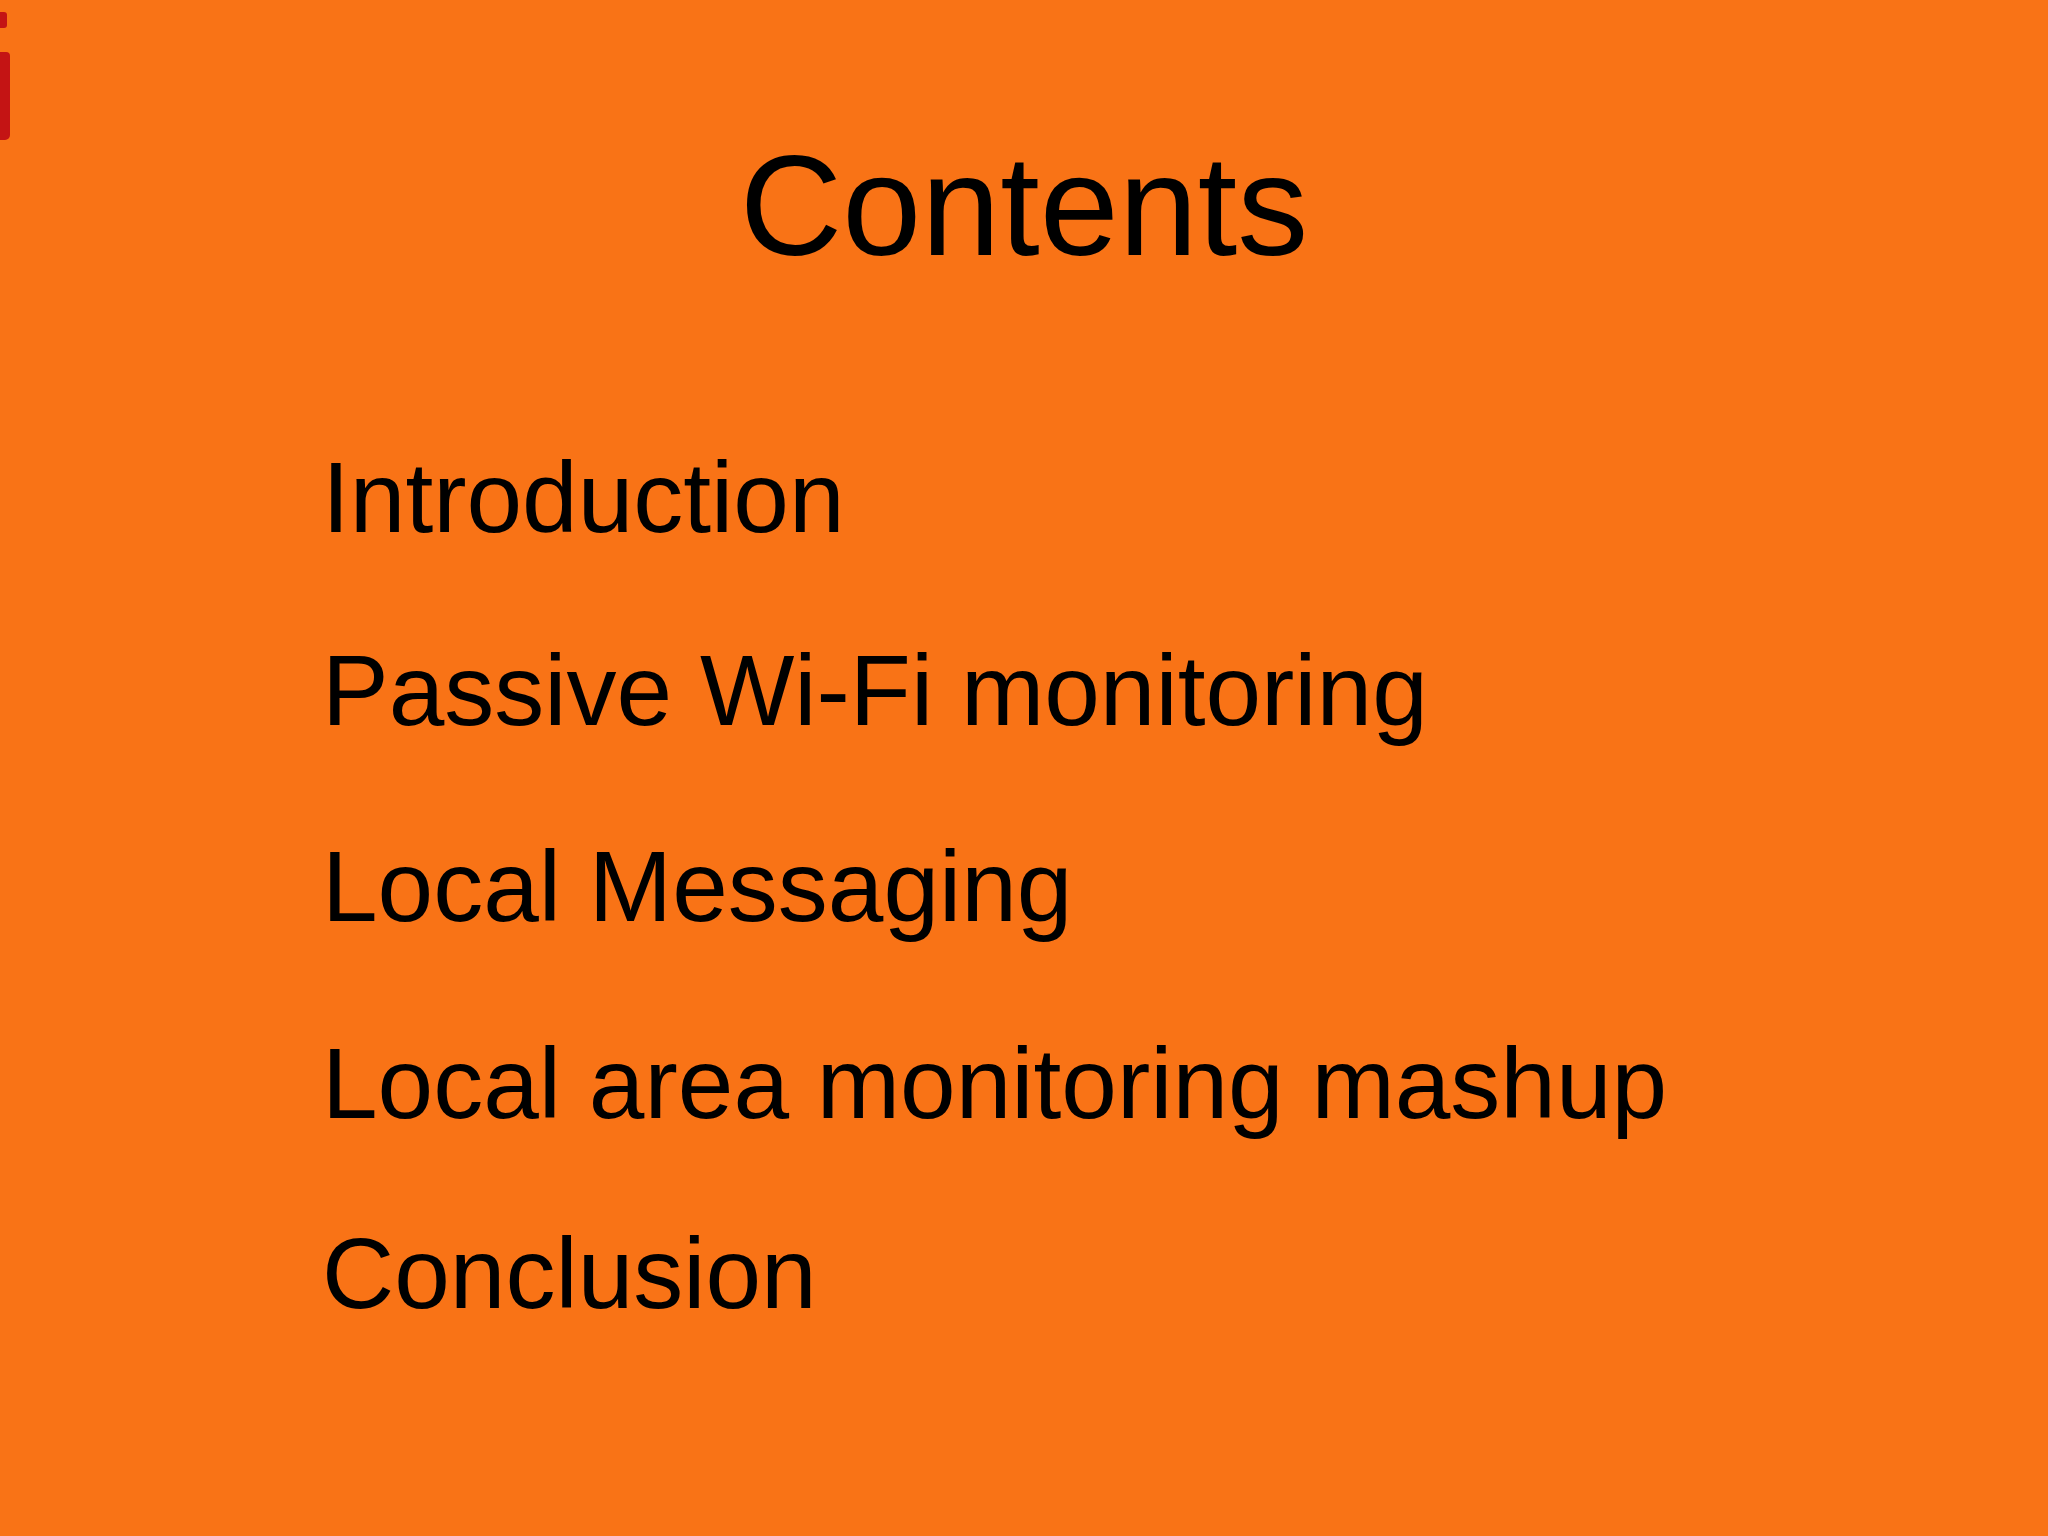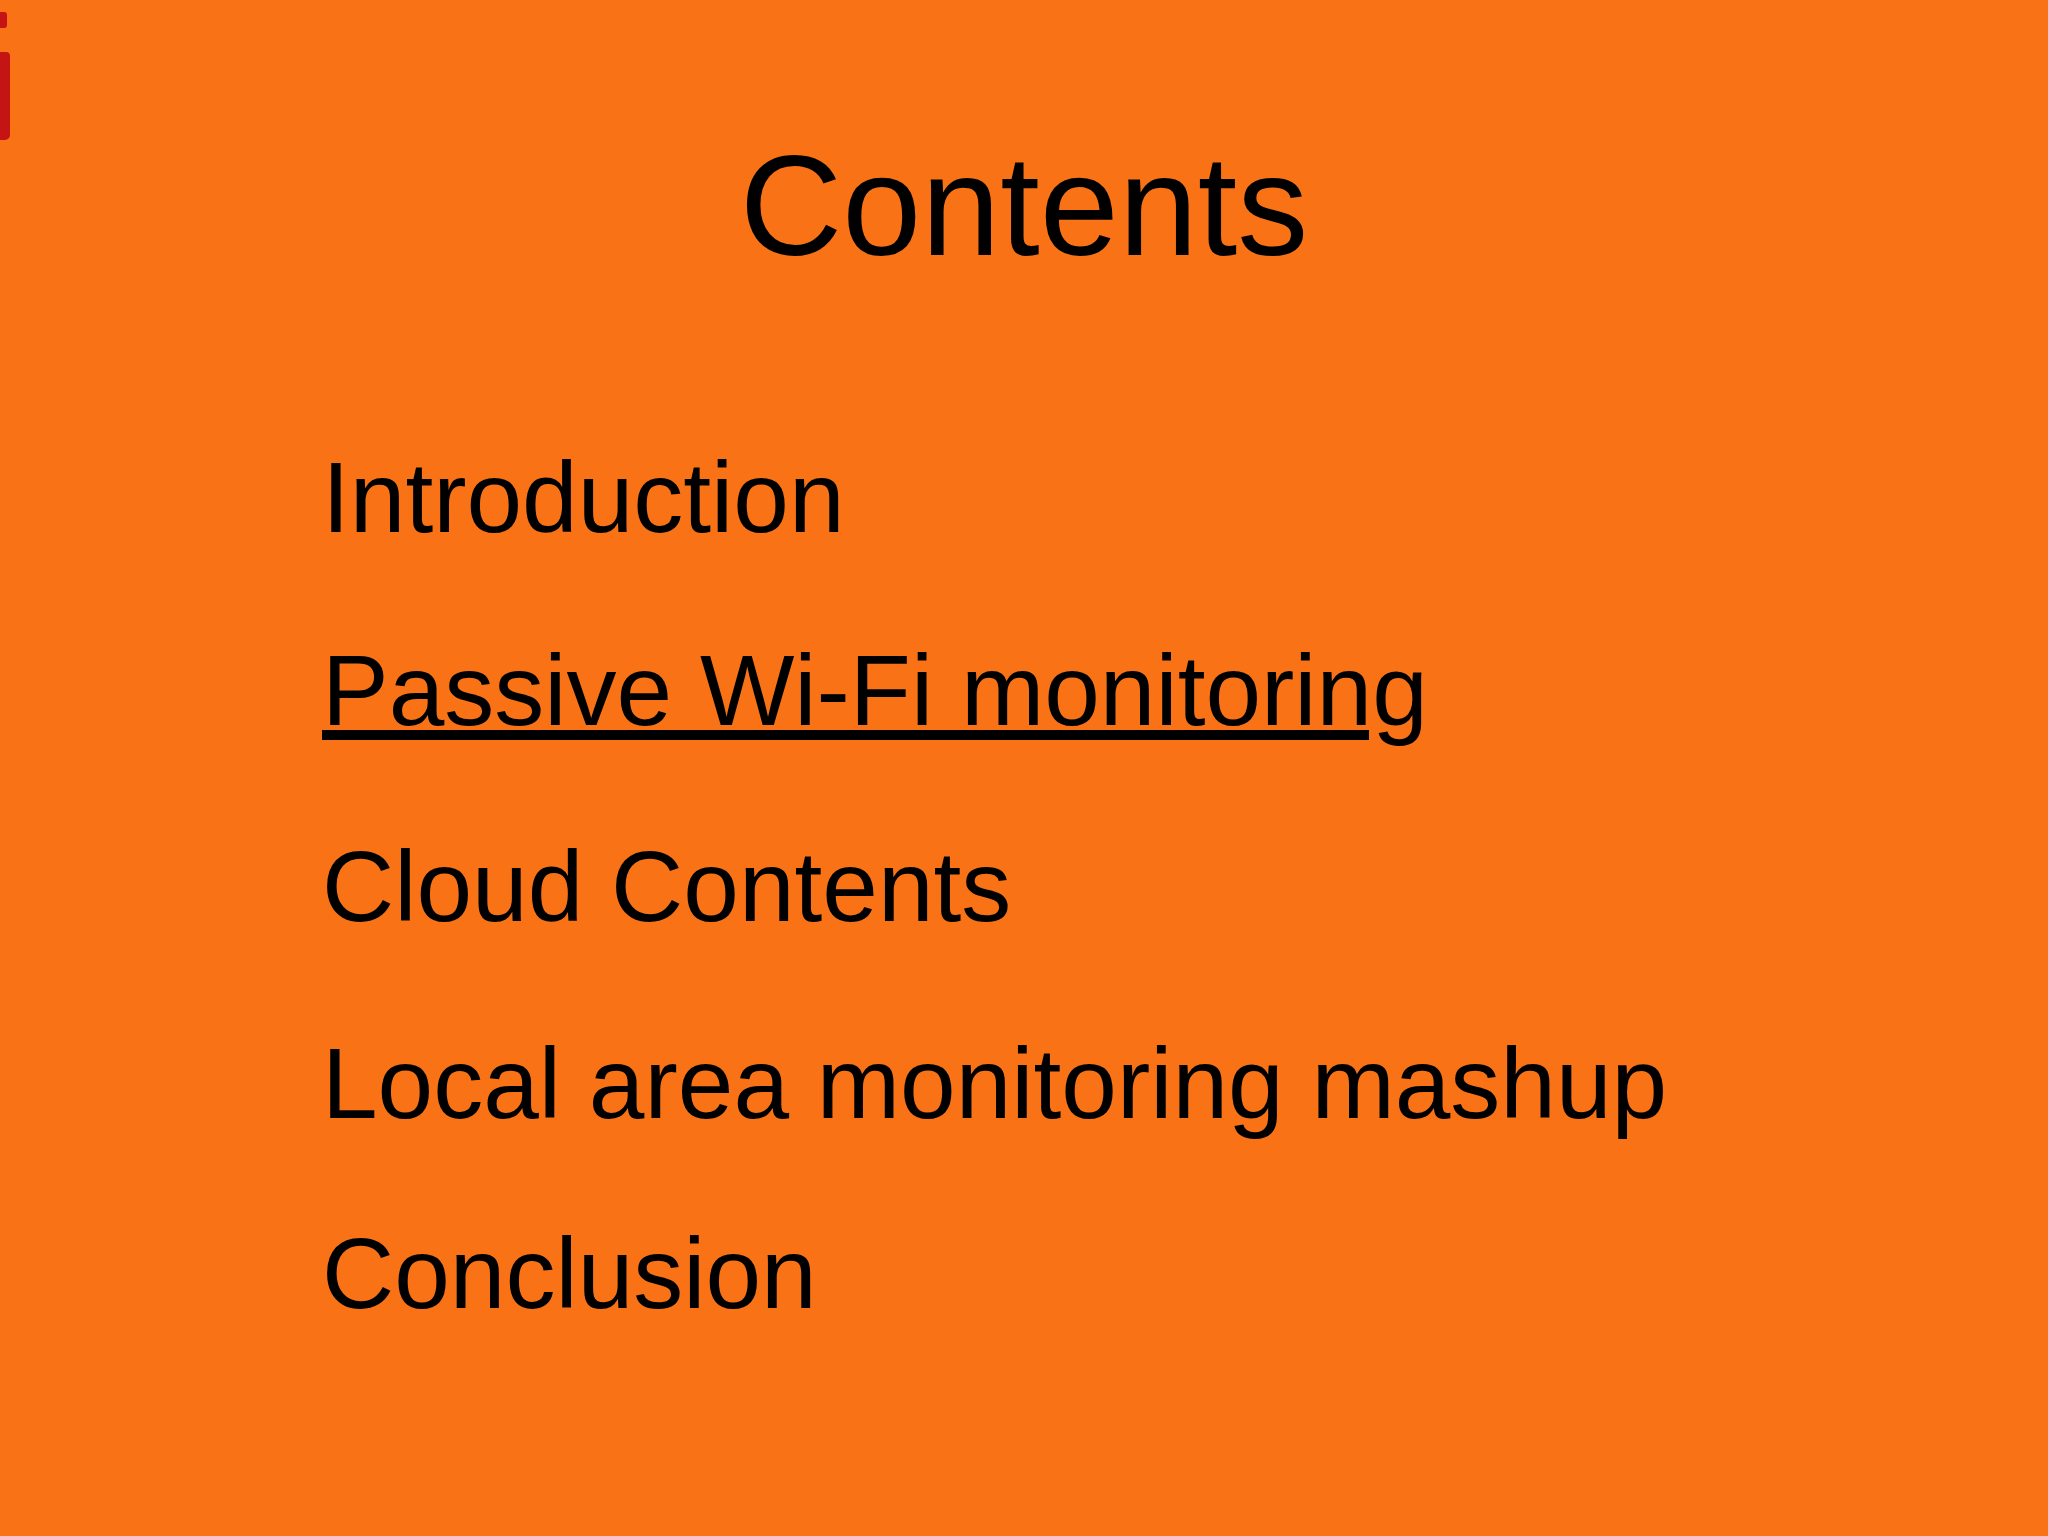--- a/index.html
+++ b/index.html
@@ -38,21 +38,21 @@
     position: absolute;
     left: 312px;
     margin: 10px;
     font-size: 100px;
     font-weight: 400;
     line-height: 1;
     white-space: nowrap;
     color: #000000;
   }
   .li-0 { top: 437px; }
-  .li-1 { top: 630px; text-decoration: underline; }
+  .li-1 { top: 630px; }
   .li-2 { top: 826px; }
   .li-3 { top: 1023px; }
   .li-4 { top: 1213px; }
   .edge-artifact {
     position: absolute;
     left: 0;
     background: #c41414;
   }
   .edge-artifact.a1 {
     top: 12px;
@@ -73,18 +73,18 @@
 <div class="slide">
 
   <div class="edge-artifact a1"></div>
   <div class="edge-artifact a2"></div>
 
   <h1 class="slide-title">Contents</h1>
 
   <ul class="contents-list">
     <li class="li-0">Introduction</li>
     <li class="li-1">Passive Wi-Fi monitoring</li>
-    <li class="li-2">Cloud Contents</li>
+    <li class="li-2">Local Messaging</li>
     <li class="li-3">Local area monitoring mashup</li>
     <li class="li-4">Conclusion</li>
   </ul>
 
 </div>
 
 </body></html>

